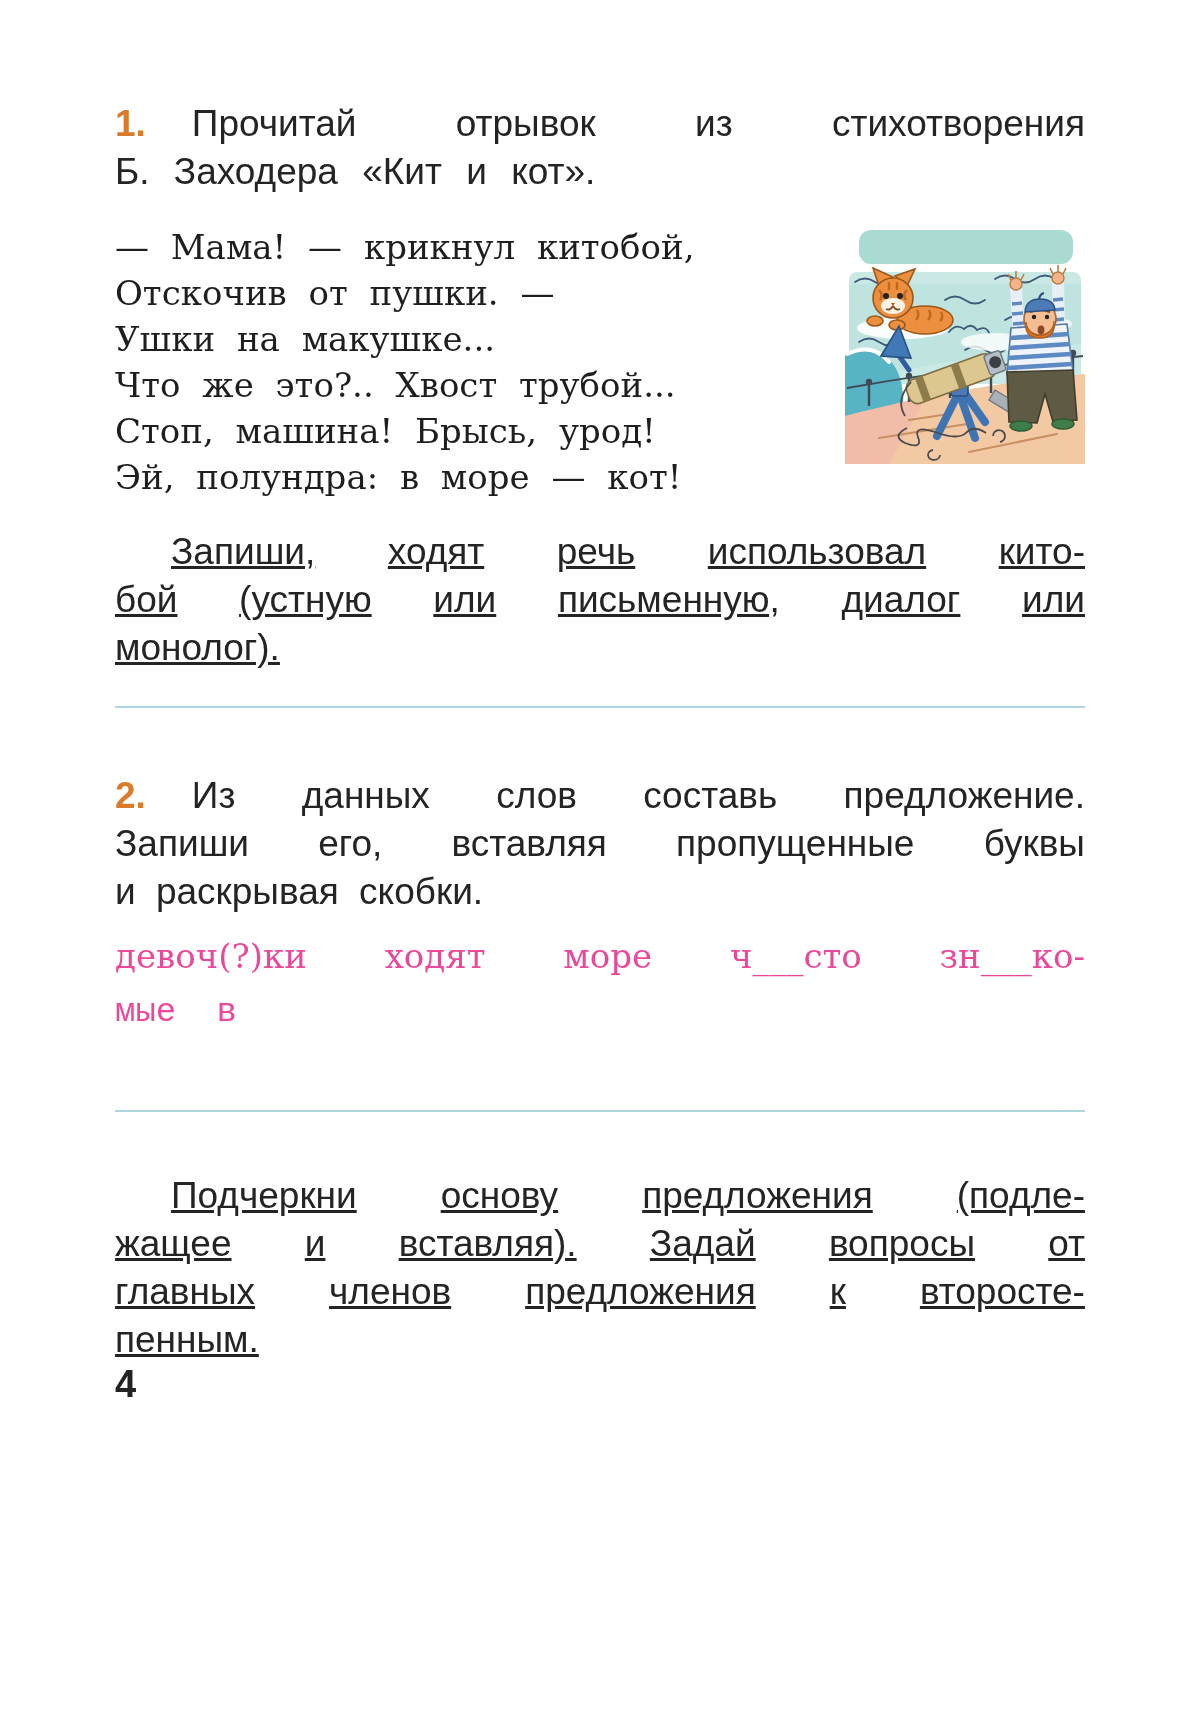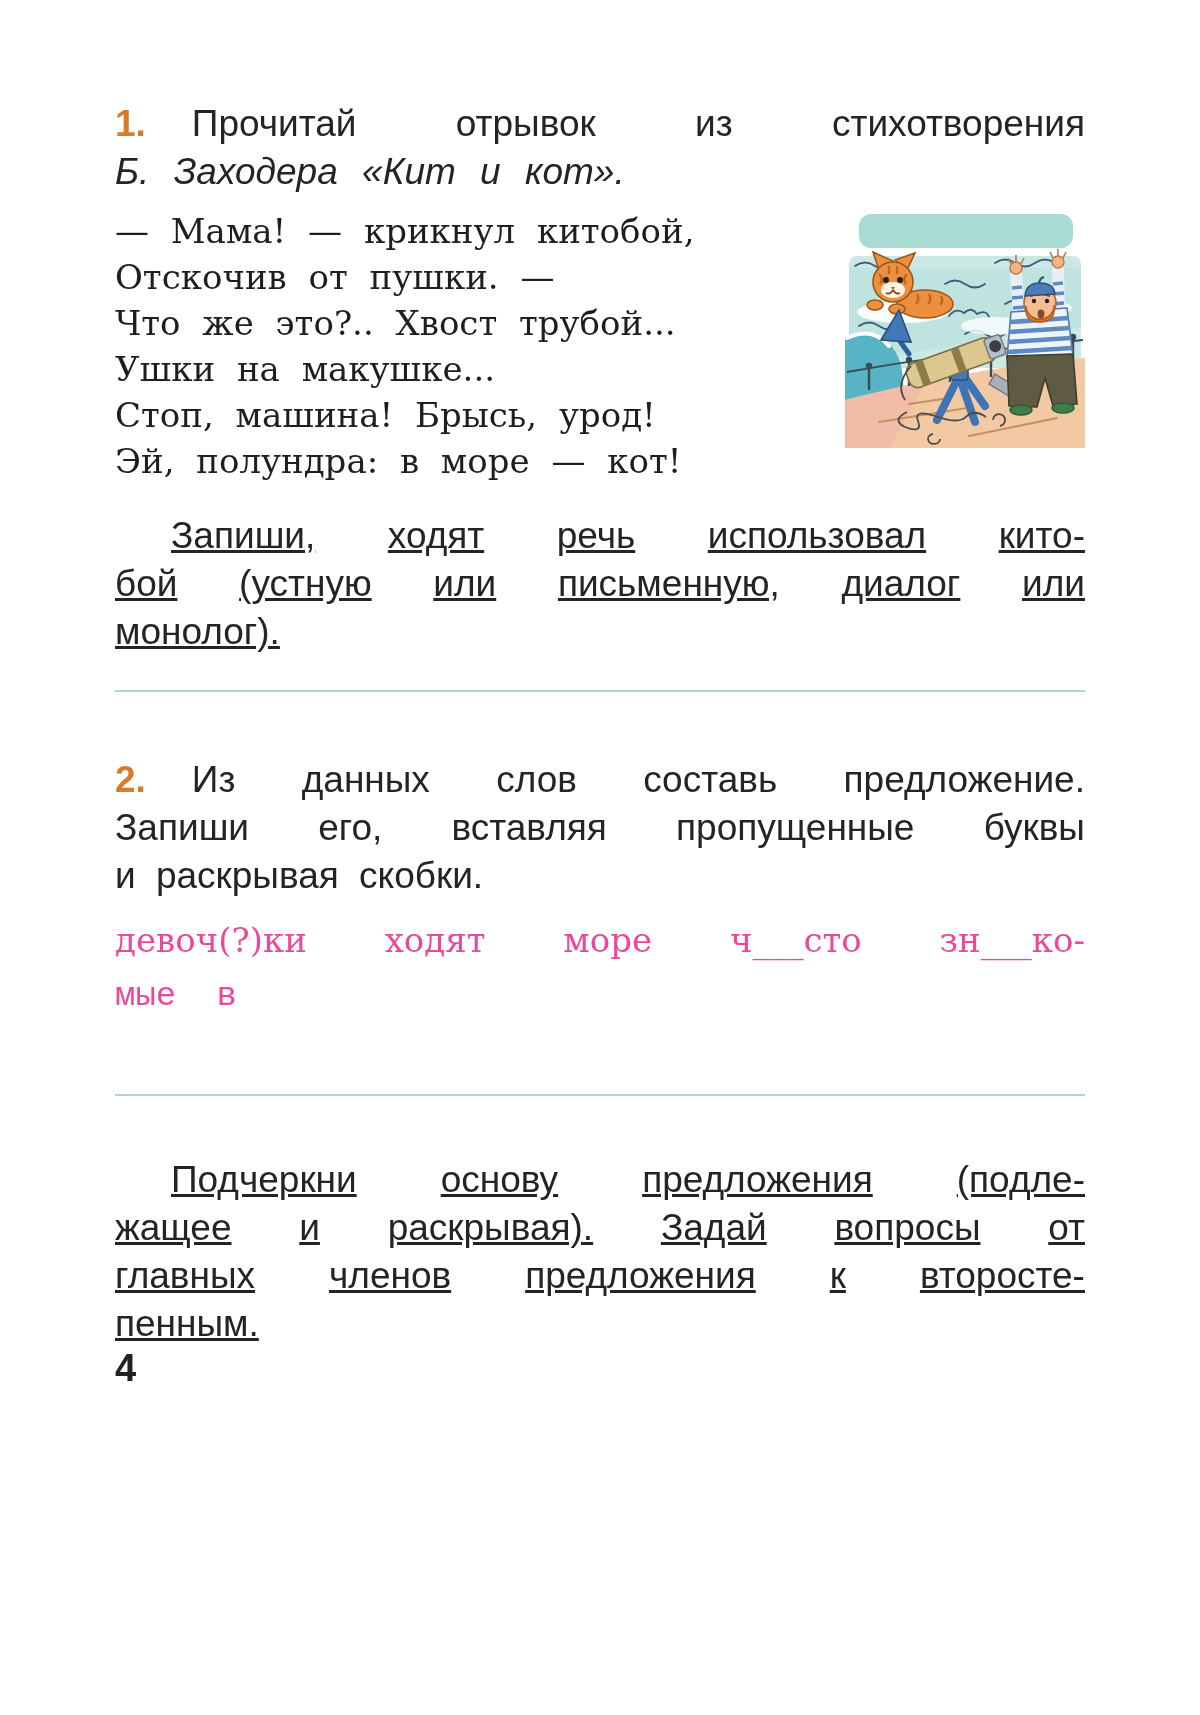--- a/index.html
+++ b/index.html
@@ -19,25 +19,25 @@
 
   
   .para{font-size:37px;line-height:48px;}
   .jline{display:flex;align-items:baseline;}
   .jspread{flex:1;display:flex;justify-content:space-between;}
   .jspread span{white-space:nowrap;}
   .ind{flex:0 0 56px;}
   .tasknum{flex:0 0 auto;margin-right:46px;font-weight:bold;color:#d97b2a;}
   .plain{display:block;}
   .sp10{word-spacing:10px;}
-  .sp14{word-spacing:14px;font-style:italic;}
+  .sp14{word-spacing:14px;}
   .sp20{word-spacing:20px;font-family:Liberation Mono, monospace;}
 
   
-  .poemrow{display:flex;margin-top:12px;}
+  .poemrow{display:flex;margin-top:28px;}
   .poem{width:640px;font-family:"DejaVu Serif",serif;font-size:34px;line-height:46px;
         color:#1e1e1e;word-spacing:11px;}
   .illustration{margin-left:auto;align-self:flex-start;}
 
   
   .task1-para{margin-top:100px;}
   .followup{margin-top:28px;text-decoration:underline;}
   .divider{margin-top:34px;height:2px;background:#aed6e0;}
   .divider2{margin-top:70px;height:2px;background:#aed6e0;}
   .task2-para{margin-top:64px;}
@@ -64,22 +64,22 @@
             <span>стихотворения</span>
           </span>
       </div>
       <div class="plain sp14">Б. Заходера «Кит и кот».</div>
     </div>
 
     <div class="poemrow">
       <div class="poem">
         <div>— Мама! — крикнул китобой,</div>
         <div>Отскочив от пушки. —</div>
+        <div>Ушки на макушке...</div>
         <div>Что же это?.. Хвост трубой...</div>
-        <div>Ушки на макушке...</div>
         <div>Стоп, машина! Брысь, урод!</div>
         <div>Эй, полундра: в море — кот!</div>
       </div>
 
       <svg class="illustration" width="240" height="240" viewBox="0 0 240 240">
 
         <g>
           <rect x="14" y="6" width="214" height="34" rx="12" fill="#9ad5cb" opacity="0.85"></rect>
           <rect x="4" y="48" width="232" height="112" rx="8" fill="#cbe9e4"></rect>
           <path d="M4,60 H236 V120 C170,126 90,140 4,156 Z" fill="#bfe4df"></path>
@@ -290,21 +290,21 @@
             <span>Подчеркни</span>
             <span>основу</span>
             <span>предложения</span>
             <span>(подле-</span>
           </span>
       </div>
       <div class="jline">
         <span class="jspread">
             <span>жащее</span>
             <span>и</span>
-            <span>раскрывая).</span>
+            <span>вставляя).</span>
             <span>Задай</span>
             <span>вопросы</span>
             <span>от</span>
           </span>
       </div>
       <div class="jline">
         <span class="jspread">
             <span>главных</span>
             <span>членов</span>
             <span>предложения</span>

